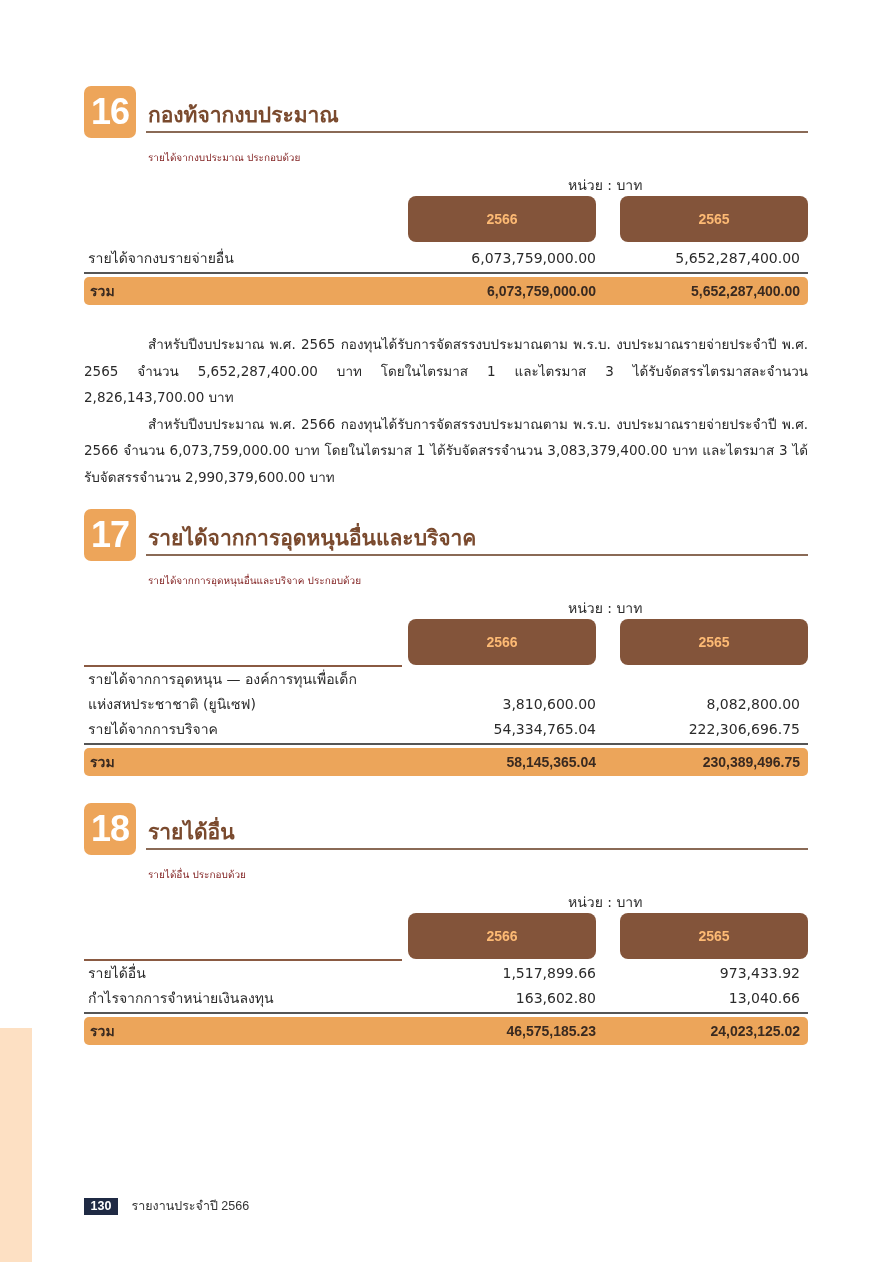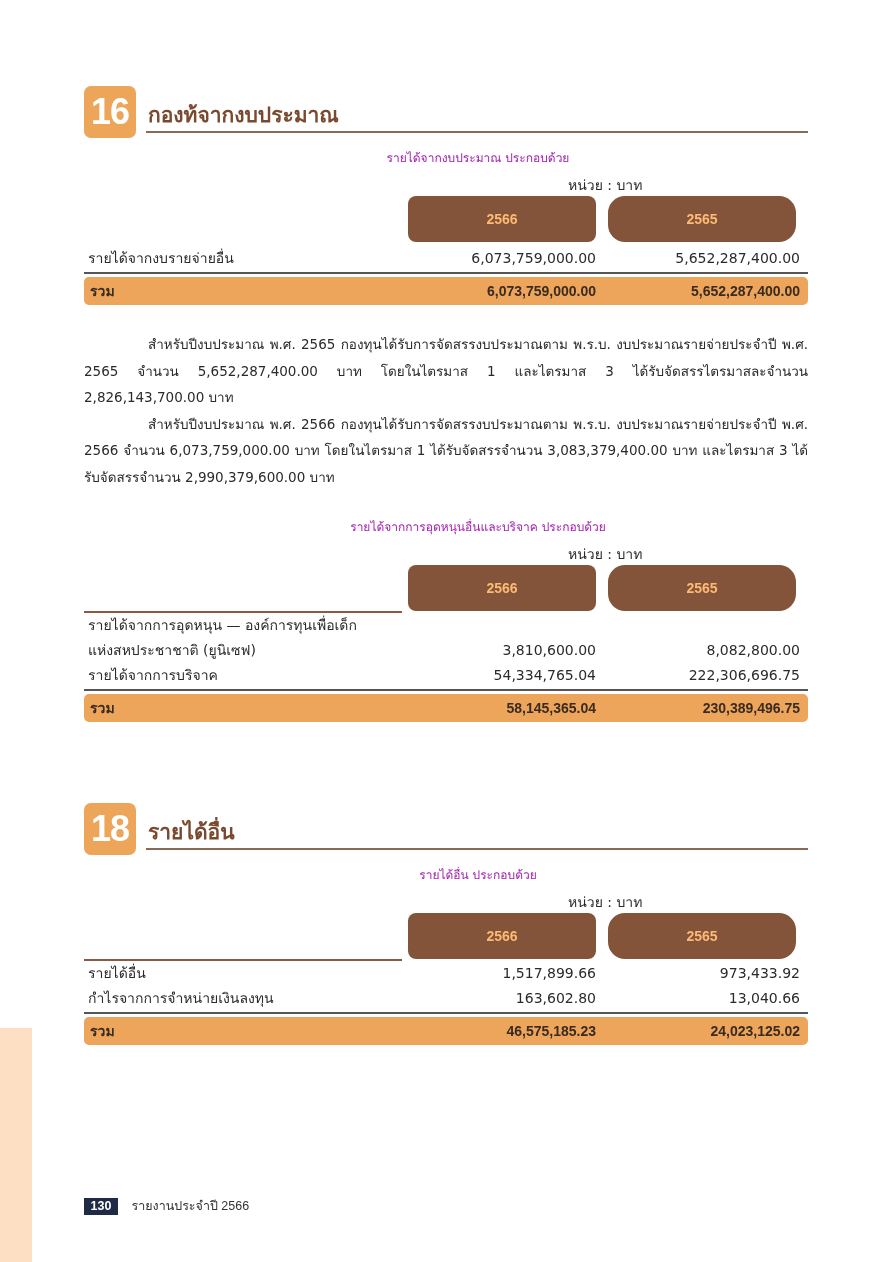--- a/index.html
+++ b/index.html
@@ -23,35 +23,35 @@
     .sec-title {
       position: absolute; left: 64px; top: 12px;
       font-family: "Liberation Sans", sans-serif; font-weight: bold;
       font-size: 21px; color: #7a4a2e;
     }
     .sec-rule {
       position: absolute; left: 62px; right: 0; top: 45px; height: 0;
       border-top: 2px solid #8a6a56;
     }
     .sec-intro {
-      margin: 6px 0 0 64px; font-size: 12px; color: #a21caf; height: 24px; line-height: 24px; text-align: center;
+      margin: 6px 0 0 64px; font-size: 10px; color: #7f1d1d; height: 24px; line-height: 24px;
     }
     .unit {
       position: relative; height: 26px; font-size: 14px;
     }
     .unit span { position: absolute; left: 484px; top: 4px; }
     .hdr-row { position: relative; height: 46px; }
     .hdr-cell {
       position: absolute; top: 0; width: 188px; height: 46px;
       background: #83543a; border-radius: 8px; color: #fdba74;
       font-family: "Liberation Sans", sans-serif; font-weight: bold;
       font-size: 14px; line-height: 46px; text-align: center;
     }
     .hdr-cell.c1 { left: 324px; }
-    .hdr-cell.c2 { left: 524px; border-radius: 17px; }
+    .hdr-cell.c2 { left: 536px; }
     .hdr-line {
       position: absolute; left: 0; width: 318px; bottom: -8px; height: 0;
       border-top: 2px solid #8a5a42;
     }
     .row { position: relative; height: 25px; font-size: 14px; line-height: 25px; }
     .row .lbl { position: absolute; left: 4px; top: 0; white-space: nowrap; }
     .row .v1 { position: absolute; right: 212px; top: 0; }
     .row .v2 { position: absolute; right: 8px; top: 0; }
     .rule-dark { height: 0; border-top: 2px solid #555; margin-top: 1px; }
     .total-row {
@@ -110,20 +110,25 @@
     <span class="v2">5,652,287,400.00</span>
   </div>
 </div>
 
 <div class="para" style="top:331px;">
   <p>สำหรับปีงบประมาณ พ.ศ. 2565 กองทุนได้รับการจัดสรรงบประมาณตาม พ.ร.บ. งบประมาณรายจ่ายประจำปี พ.ศ. 2565 จำนวน 5,652,287,400.00 บาท โดยในไตรมาส 1 และไตรมาส 3 ได้รับจัดสรรไตรมาสละจำนวน 2,826,143,700.00 บาท</p>
   <p>สำหรับปีงบประมาณ พ.ศ. 2566 กองทุนได้รับการจัดสรรงบประมาณตาม พ.ร.บ. งบประมาณรายจ่ายประจำปี พ.ศ. 2566 จำนวน 6,073,759,000.00 บาท โดยในไตรมาส 1 ได้รับจัดสรรจำนวน 3,083,379,400.00 บาท และไตรมาส 3 ได้รับจัดสรรจำนวน 2,990,379,600.00 บาท</p>
 </div>
 
 <div class="section" style="top:509px;">
+  <div class="sec-head">
+    <div class="sec-num">17</div>
+    <div class="sec-title">รายได้จากการอุดหนุนอื่นและบริจาค</div>
+    <div class="sec-rule"></div>
+  </div>
   <div class="sec-intro">รายได้จากการอุดหนุนอื่นและบริจาค ประกอบด้วย</div>
   <div class="unit">
       <span>หน่วย : บาท</span>
     </div>
   <div class="hdr-row">
     <div class="hdr-cell c1">2566</div>
     <div class="hdr-cell c2">2565</div>
     <div class="hdr-line" style="bottom:-2px;"></div>
   </div>
   <div style="height:2px;"></div>

